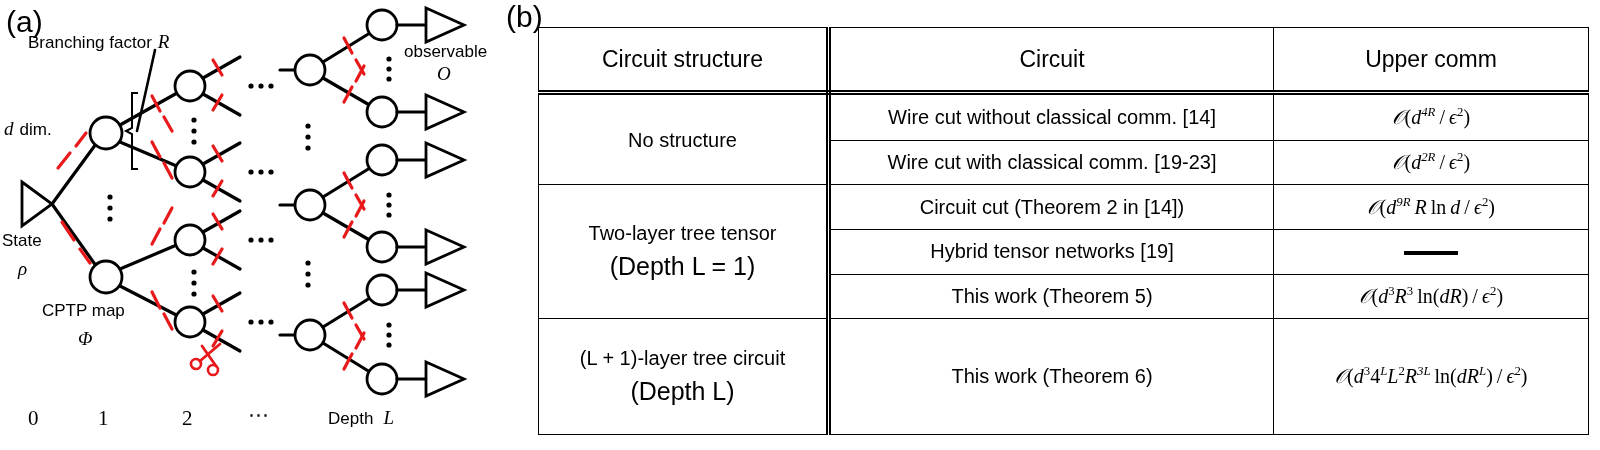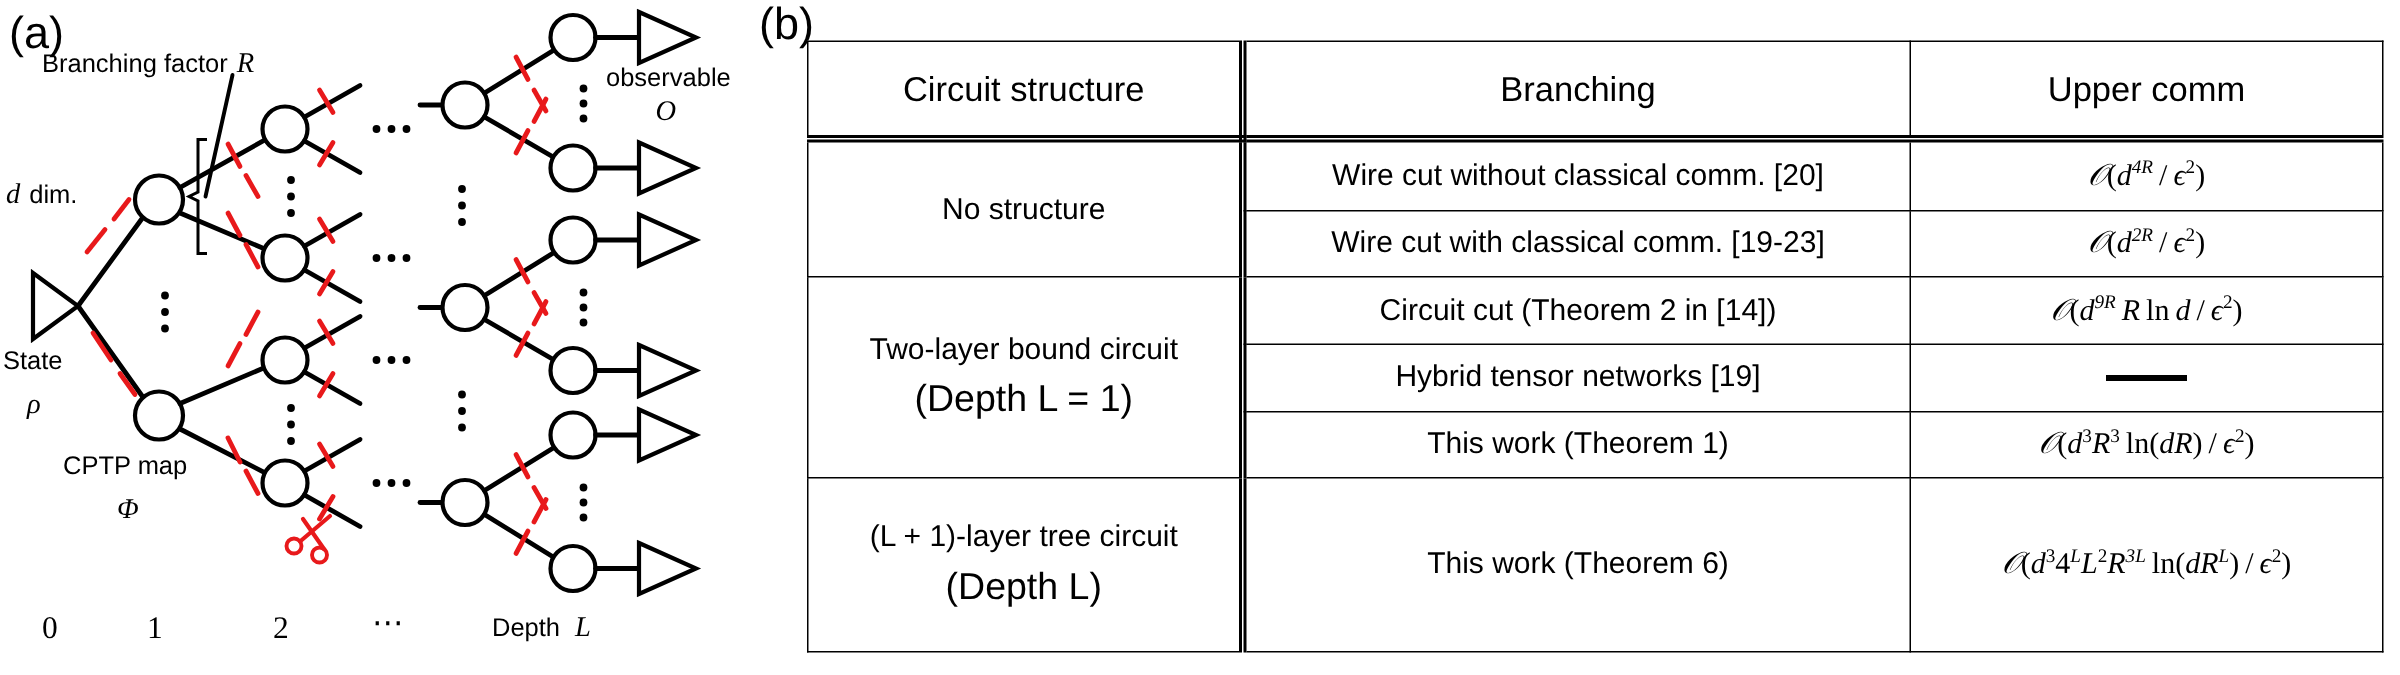--- a/index.html
+++ b/index.html
@@ -399,58 +399,58 @@
     <div class="tbl-wrap">
       <table class="bound-table">
         <colgroup>
           <col style="width:290px">
           <col style="width:445px">
           <col style="width:315px">
         </colgroup>
         <thead>
           <tr>
             <th class="col-struct">Circuit structure</th>
-            <th class="col-proto">Branching</th>
+            <th class="col-proto">Circuit</th>
             <th class="col-bound">Upper comm</th>
           </tr>
         </thead>
         <tbody>
 
           <tr>
             <td class="col-struct struct-cell" rowspan="2">No structure</td>
-            <td class="col-proto proto-cell">Wire cut without classical comm.  [20]</td>
+            <td class="col-proto proto-cell">Wire cut without classical comm.  [14]</td>
             <td class="bound-cell">
               <span class="cal-o">𝒪</span><span class="mo">(</span><span class="mi">d</span><sup class="mx">4R</sup><span class="mo"> / </span><span class="eps">ϵ</span><sup class="mx-up">2</sup><span class="mo">)</span>
             </td>
           </tr>
           <tr>
             <td class="col-proto proto-cell">Wire cut with classical comm.  [19-23]</td>
             <td class="bound-cell">
               <span class="cal-o">𝒪</span><span class="mo">(</span><span class="mi">d</span><sup class="mx">2R</sup><span class="mo"> / </span><span class="eps">ϵ</span><sup class="mx-up">2</sup><span class="mo">)</span>
             </td>
           </tr>
 
           <tr>
             <td class="col-struct struct-cell" rowspan="3">
-              <span>Two-layer bound circuit</span>
+              <span>Two-layer tree tensor</span>
               <span class="sub">(Depth  L = 1)</span>
             </td>
             <td class="col-proto proto-cell">Circuit cut (Theorem 2 in [14])</td>
             <td class="bound-cell">
               <span class="cal-o">𝒪</span><span class="mo">(</span><span class="mi">d</span><sup class="mx">9R</sup><span class="mi"> R</span><span class="mo"> ln </span><span class="mi">d</span><span class="mo"> / </span><span class="eps">ϵ</span><sup class="mx-up">2</sup><span class="mo">)</span>
             </td>
           </tr>
           <tr>
             <td class="col-proto proto-cell">Hybrid tensor networks [19]</td>
             <td class="bound-cell dash-cell">
               <span class="dash"></span>
             </td>
           </tr>
           <tr>
-            <td class="col-proto proto-cell">This work (Theorem 1)</td>
+            <td class="col-proto proto-cell">This work (Theorem 5)</td>
             <td class="bound-cell">
               <span class="cal-o">𝒪</span><span class="mo">(</span><span class="mi">d</span><sup class="mx-up">3</sup><span class="mi">R</span><sup class="mx-up">3</sup><span class="mo"> ln(</span><span class="mi">dR</span><span class="mo">) / </span><span class="eps">ϵ</span><sup class="mx-up">2</sup><span class="mo">)</span>
             </td>
           </tr>
 
           <tr>
             <td class="col-struct struct-cell">
               <span>(L + 1)-layer tree circuit</span>
               <span class="sub">(Depth  L)</span>
             </td>

